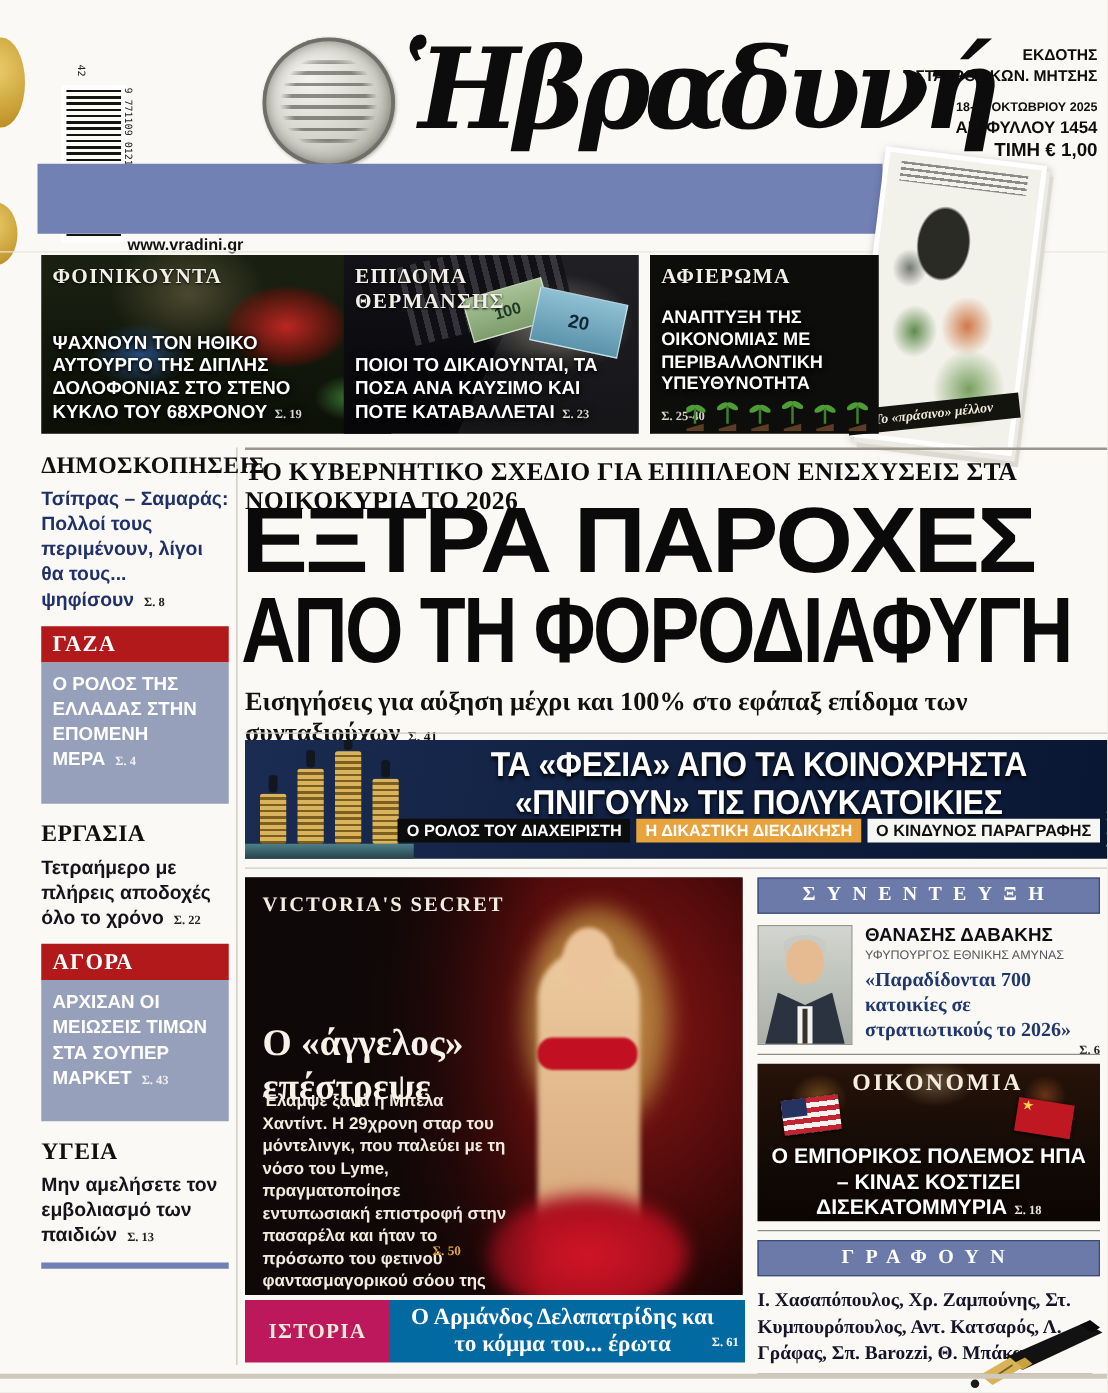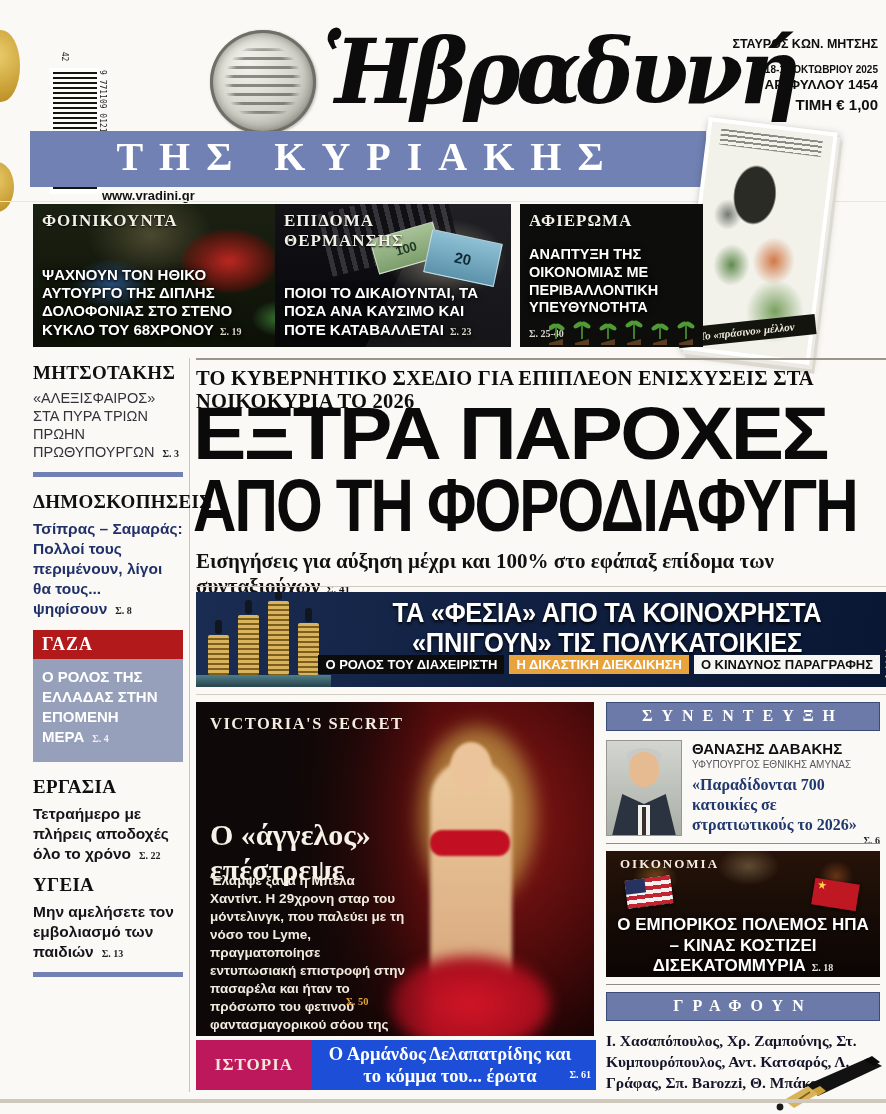--- a/index.html
+++ b/index.html
@@ -86,21 +86,21 @@
      letter-spacing:.3px;margin:0 0 6px;}
   .sb-body{font-size:14.5px;line-height:1.24;color:#33333c;margin:0 0 10px;}
   .sb-body.caps-reg{font-weight:normal;}
   .sb-body.bold-blue{color:#20316a;font-weight:bold;font-size:15.5px;line-height:1.3;}
   .sb-body.bold-black{color:#14141a;font-weight:bold;font-size:15.5px;line-height:1.3;}
   .sb-ref{font-family:"Liberation Serif",serif;font-weight:bold;font-size:10px;color:#222;margin-left:8px;}
   .sb-rule{height:5px;background:#7181b3;margin:4px 0 14px;}
   .sb-redhead{background:#b2191b;color:#fff;font-family:"Liberation Serif",serif;font-weight:bold;
      font-size:18px;letter-spacing:1px;padding:4px 9px;}
   .sb-graybody{background:#97a0ba;color:#fff;font-weight:bold;font-size:15px;line-height:1.35;
-     padding:8px 9px 14px;margin-bottom:14px;}
+     padding:8px 9px 24px;margin-bottom:14px;}
   .sb-graybody .sb-ref{color:#f0f0f0;}
 
   #vdiv{left:189px;top:358px;height:734px;border-left:1px solid #c9c3b8;}
 
   
   #kicker{left:196px;top:358px;width:690px;border-top:2px solid #9b968c;padding-top:7px;
      font-family:"Liberation Serif",serif;font-weight:bold;font-size:20.5px;color:#0d0d0d;letter-spacing:.2px;}
   #headline{left:193px;top:396px;width:693px;color:#0a0a0a;}
   .hl{display:inline-block;font-weight:bold;font-size:63px;line-height:63px;letter-spacing:-2px;
      white-space:nowrap;transform-origin:top left;height:72px;}
@@ -171,67 +171,67 @@
   .int-role{font-size:10px;color:#55555c;margin:2px 0 5px;}
   .int-quote{font-family:"Liberation Serif",serif;font-weight:bold;font-size:16px;line-height:20px;color:#21386e;}
   .int-ref{text-align:right;font-family:"Liberation Serif",serif;font-weight:bold;font-size:10px;color:#222;}
   .thin-hr{border-top:1px solid #8e8c85;}
   #hr1{left:606px;top:843px;width:274px;}
   #economy{top:851px;height:126px;overflow:hidden;background:
      radial-gradient(34px 30px at 18% 22%,rgba(235,160,60,.4),transparent 65%),
      radial-gradient(26px 24px at 84% 20%,rgba(235,120,50,.35),transparent 65%),
      radial-gradient(48px 30px at 52% 12%,rgba(250,225,160,.28),transparent 65%),
      linear-gradient(#271309,#150b06 55%,#0b0503);}
-  .eco-label{position:absolute;left:0;right:0;top:5px;text-align:left;
-     font-family:"Liberation Serif",serif;font-weight:bold;font-size:13px;letter-spacing:2px;color:#f3ecdf;padding-left:14px;}
+  .eco-label{position:absolute;left:0;right:0;top:5px;text-align:center;
+     font-family:"Liberation Serif",serif;font-weight:bold;font-size:19px;letter-spacing:2px;color:#f3ecdf;padding-left:14px;}
   .flag-us{position:absolute;left:20px;top:27px;width:46px;height:28px;transform:rotate(-7deg);
      background:repeating-linear-gradient(to bottom,#c22434 0 4px,#f4f2ee 4px 8px);box-shadow:0 1px 3px #000;}
   .flag-us::after{content:"";position:absolute;left:0;top:0;width:20px;height:14px;background:#26325f;}
   .flag-cn{position:absolute;right:22px;top:30px;width:42px;height:27px;transform:rotate(9deg);
      background:#c2ititi;background:#c01822;color:#ffd54b;font-size:11px;line-height:12px;
      padding-left:3px;box-shadow:0 1px 3px #000;}
   .eco-head{position:absolute;left:8px;right:8px;top:64px;text-align:center;color:#fff;font-weight:bold;
      font-size:17px;line-height:20.5px;text-shadow:0 1px 3px #000;}
   .eco-head .inline-ref{color:#e8e4d8;font-size:10px;}
   #hr2{left:606px;top:984px;width:274px;}
   #writers{top:992px;}
   .wr-names{margin-top:9px;width:252px;font-family:"Liberation Serif",serif;font-weight:bold;
      font-size:15.5px;line-height:21px;color:#15152a;}
   #pen{position:absolute;right:-6px;top:58px;}
   .wr-rule{margin-top:6px;border-top:1px solid #222;width:268px;}
 
   
   #history{left:196px;top:1040px;width:400px;height:50px;display:flex;}
   .hist-label{width:116px;background:#be185d;color:#efe9d8;display:flex;align-items:center;justify-content:center;
      font-family:"Liberation Serif",serif;font-weight:bold;font-size:17px;letter-spacing:1px;}
-  .hist-band{position:relative;flex:1;background:#1d4ed8;color:#fff;text-align:center;
+  .hist-band{position:relative;flex:1;background:#0369a1;color:#fff;text-align:center;
      font-family:"Liberation Serif",serif;font-weight:bold;font-size:18.5px;line-height:22px;padding:3px 14px 3px 6px;}
   .hist-ref{position:absolute;right:5px;bottom:4px;font-size:10px;}
 
   #bottom-edge{left:0;top:1099px;width:886px;height:4px;background:#cfc8bc;}
   #mast-sep{left:0;top:201px;width:886px;border-top:1px solid #eae6dd;}
 </style>
 </head>
 <body>
 
 <div class="page">
 
   <div class="gold-blob abs" id="gold1"></div>
   <div class="gold-blob abs" id="gold2"></div>
   <div class="abs" id="barcode"></div>
   <div class="abs" id="barcode-num">9 771109 012102</div>
   <div class="abs" id="barcode-top">42</div>
   <div class="abs" id="stamp"></div>
   <div class="abs" id="paper-title">Ἡβραδυνή</div>
   <div class="abs" id="blue-band"></div>
-  <div class="abs" id="band-text">ΤΗΣ ΚΥΡΙΑΚΗΣ</div>
   <div class="abs" id="website">www.vradini.gr</div>
   <div class="abs" id="mast-sep"></div>
 
   <div class="abs" id="pub-block">
+    <div class="pub-small">ΕΚΔΟΤΗΣ</div>
     <div class="pub-small">ΣΤΑΥΡΟΣ ΚΩΝ. ΜΗΤΣΗΣ</div>
     <div class="pub-date">18-19 ΟΚΤΩΒΡΙΟΥ 2025</div>
     <div class="pub-issue">ΑΡ. ΦΥΛΛΟΥ 1454</div>
     <div class="pub-price">ΤΙΜΗ € 1,00</div>
   </div>
 
   <div class="abs" id="insert">
     <div class="insert-art">
       <div class="insert-top-lines"></div>
     </div>
@@ -289,27 +289,20 @@
         <path d="M78 24 L92 20 L92 26 L78 26 Z"></path>
           <path d="M104 24 L118 20 L118 26 L104 26 Z"></path>
           <path d="M130 24 L144 20 L144 26 L130 26 Z"></path>
       </g>
     </svg>
   </div>
 
   <div class="abs" id="vdiv"></div>
   <div class="abs" id="sidebar">
 
-    <div>
-      <div class="sb-h">ΜΗΤΣΟΤΑΚΗΣ</div>
-      <div class="sb-body caps-reg">
-        <span>«ΑΛΕΞΙΣΦΑΙΡΟΣ» ΣΤΑ ΠΥΡΑ ΤΡΙΩΝ ΠΡΩΗΝ ΠΡΩΘΥΠΟΥΡΓΩΝ</span><span class="sb-ref">Σ. 3</span>
-      </div>
-      <div class="sb-rule"></div>
-    </div>
 
     <div>
       <div class="sb-h">ΔΗΜΟΣΚΟΠΗΣΕΙΣ</div>
       <div class="sb-body bold-blue">
         <span>Τσίπρας – Σαμαράς: Πολλοί τους περιμένουν, λίγοι θα τους... ψηφίσουν</span><span class="sb-ref">Σ. 8</span>
       </div>
     </div>
 
     <div style="margin-top:4px;">
       <div class="sb-redhead">ΓΑΖΑ</div>
@@ -318,20 +311,26 @@
       </div>
     </div>
 
     <div>
       <div class="sb-h">ΕΡΓΑΣΙΑ</div>
       <div class="sb-body bold-black">
         <span>Τετραήμερο με πλήρεις αποδοχές όλο το χρόνο</span><span class="sb-ref">Σ. 22</span>
       </div>
     </div>
 
+    <div style="margin-top:6px;">
+      <div class="sb-redhead">ΑΓΟΡΑ</div>
+      <div class="sb-graybody">
+        <span>ΑΡΧΙΣΑΝ ΟΙ ΜΕΙΩΣΕΙΣ ΤΙΜΩΝ ΣΤΑ ΣΟΥΠΕΡ ΜΑΡΚΕΤ</span><span class="sb-ref">Σ. 43</span>
+      </div>
+    </div>
 
     <div>
       <div class="sb-h">ΥΓΕΙΑ</div>
       <div class="sb-body bold-black">
         <span>Μην αμελήσετε τον εμβολιασμό των παιδιών</span><span class="sb-ref">Σ. 13</span>
       </div>
       <div class="sb-rule"></div>
     </div>
 
   </div>

